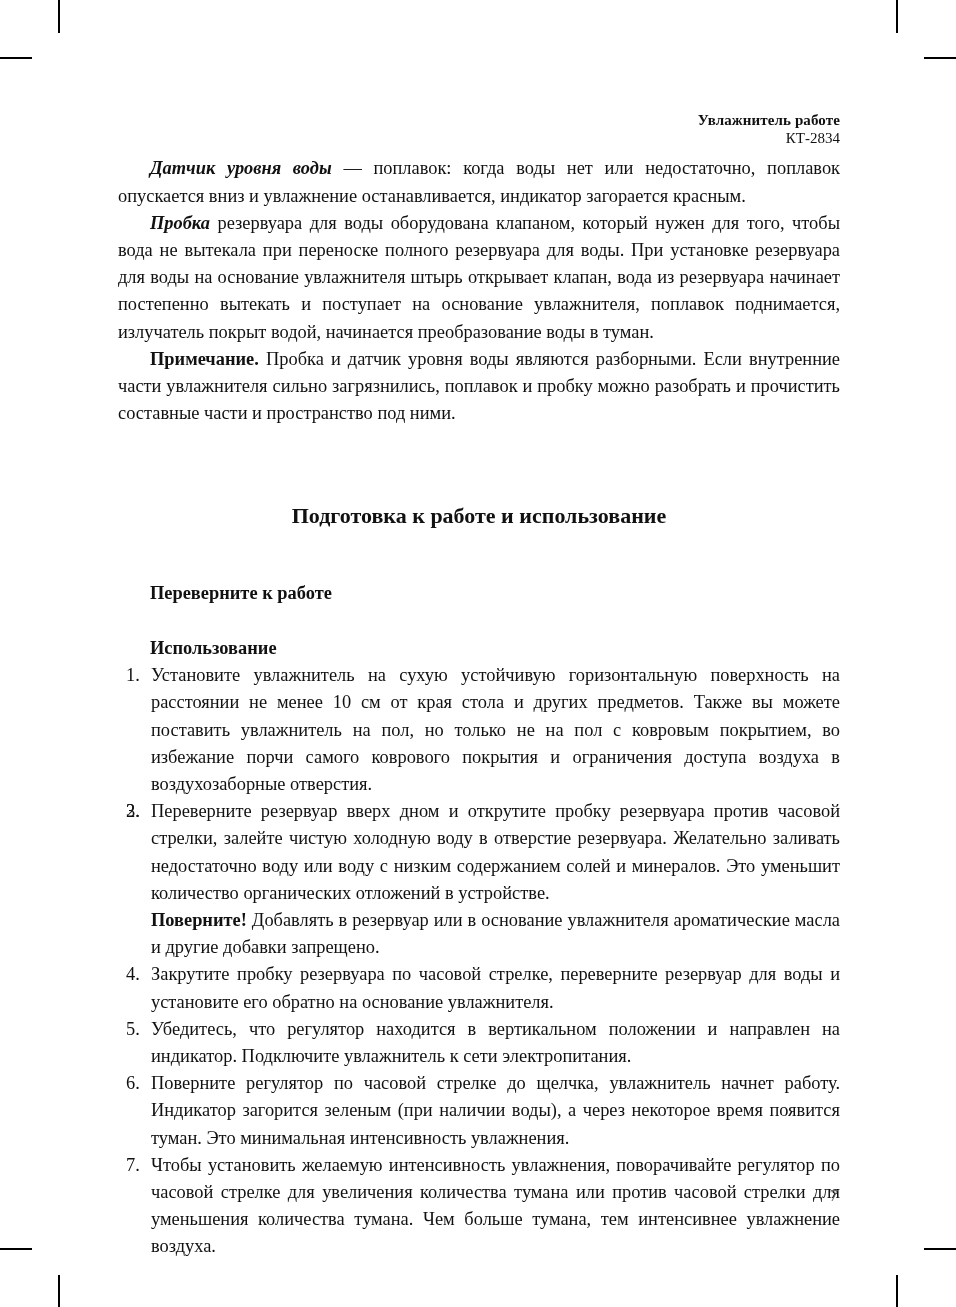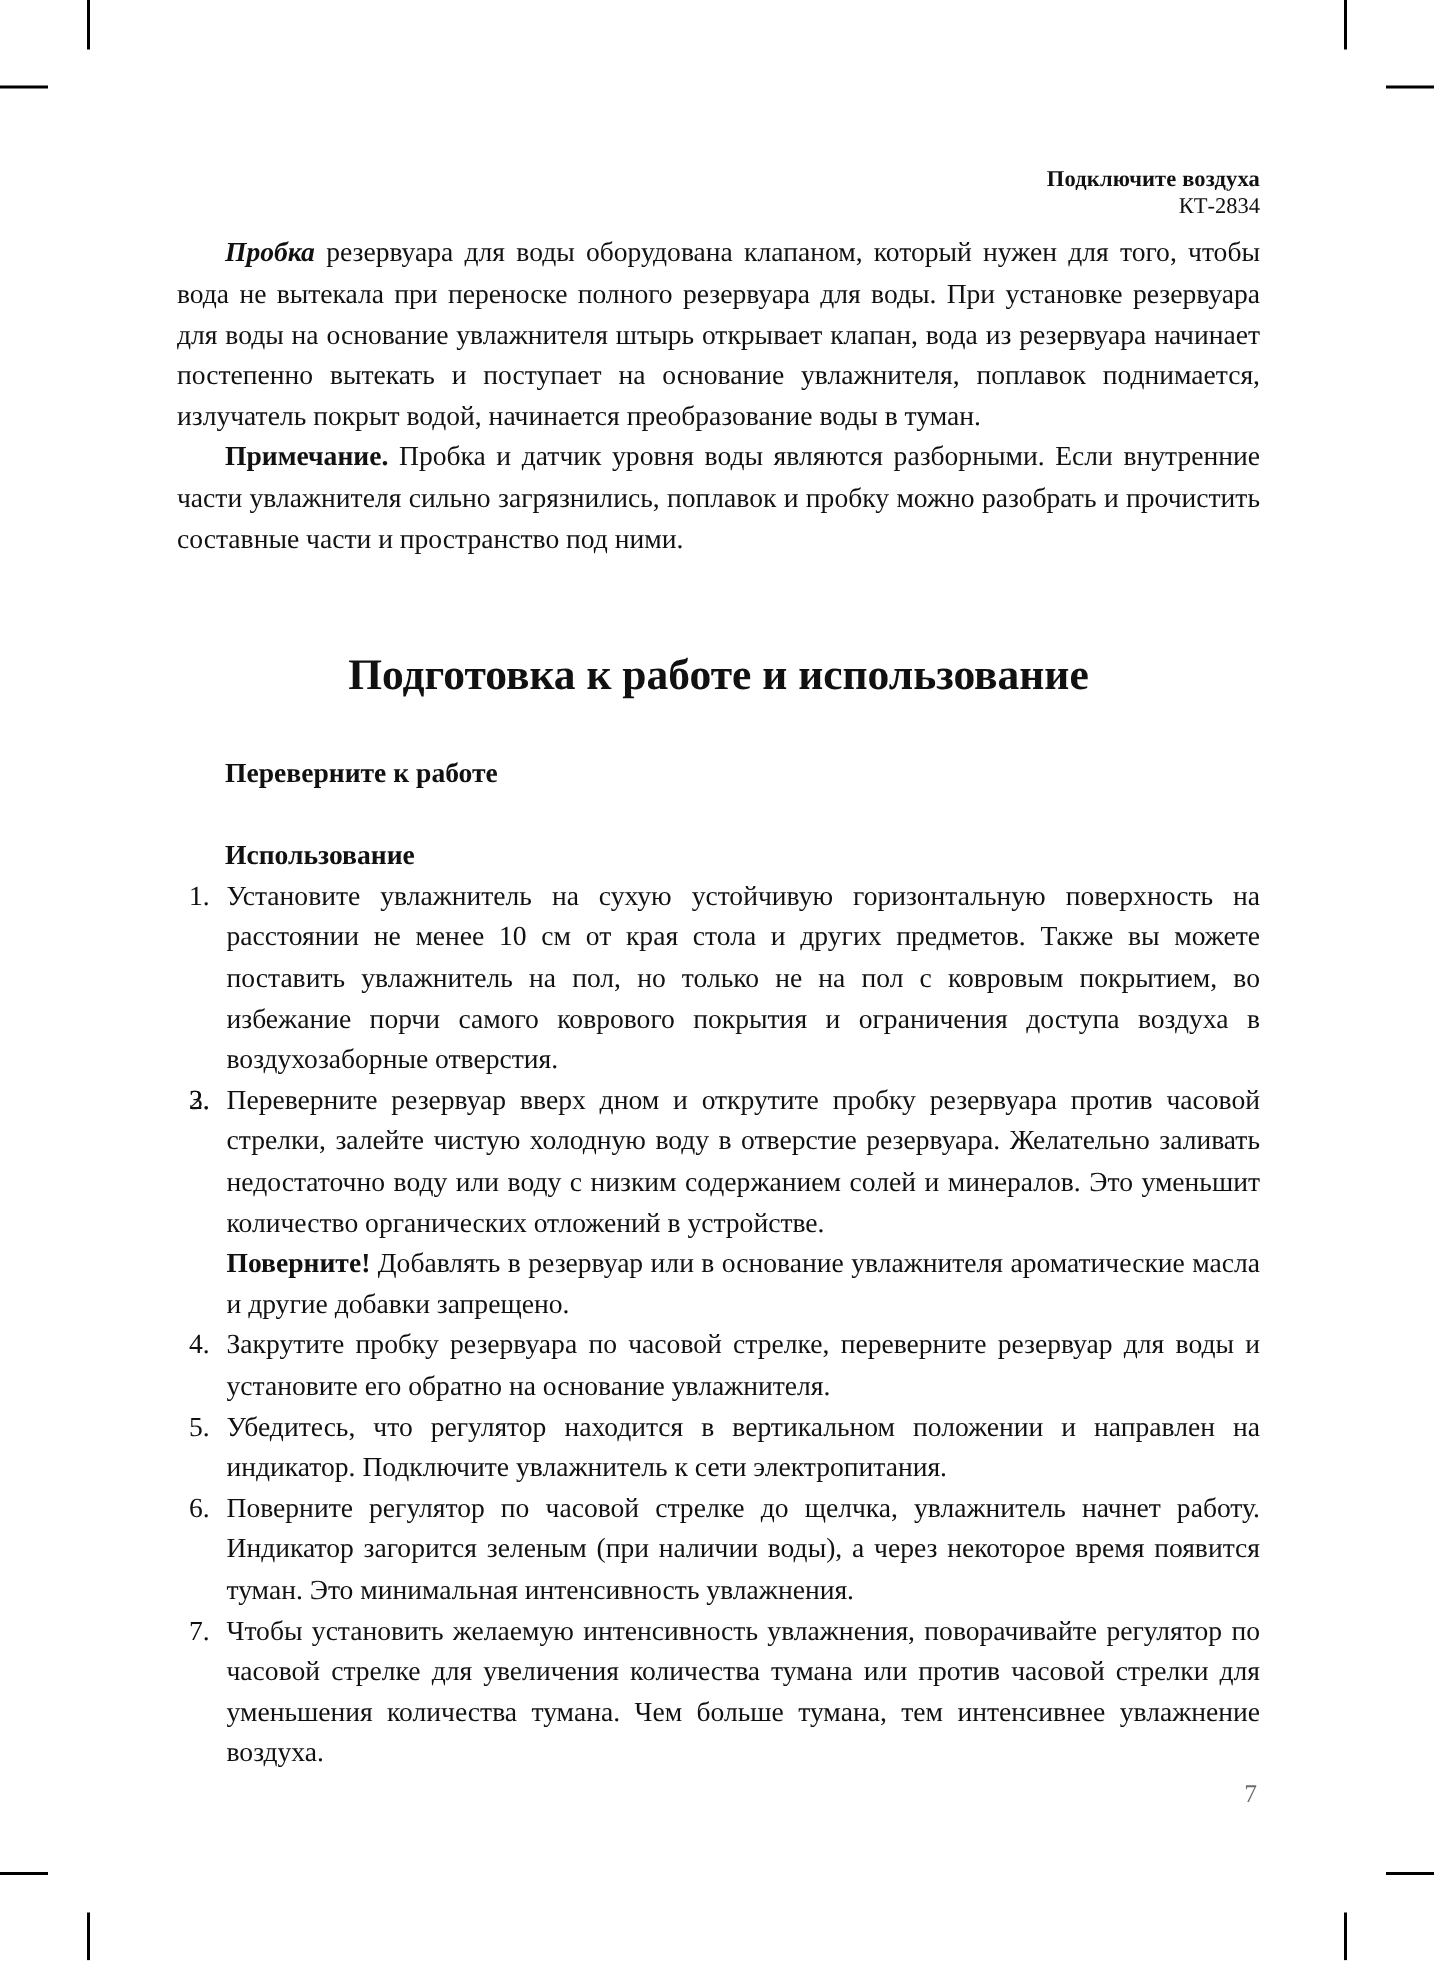--- a/index.html
+++ b/index.html
@@ -77,22 +77,22 @@
   }
 
   .lead-italic {
     font-style: italic;
     font-weight: bold;
   }
   .lead-bold { font-weight: bold; }
 
   
   h1.section-title {
-    margin: 0;
-    font-size: 29px;
+    margin: 16px;
+    font-size: 22px;
     font-weight: bold;
     text-align: center;
     line-height: 1.2;
   }
   h2.sub-title {
     margin: 0;
     font-size: 18.4px;
     font-weight: bold;
     line-height: 27.2px;
     text-indent: 32px;
@@ -151,24 +151,25 @@
   <div class="crop-mark crop-v crop-tr-v"></div>
   <div class="crop-mark crop-h crop-tr-h"></div>
   <div class="crop-mark crop-v crop-bl-v"></div>
   <div class="crop-mark crop-h crop-bl-h"></div>
   <div class="crop-mark crop-v crop-br-v"></div>
   <div class="crop-mark crop-h crop-br-h"></div>
 
   <div class="content">
 
     <div class="runhead">
-      <span class="runhead-title">Подключите воздуха</span>
+      <span class="runhead-title">Увлажнитель работе</span>
       <span class="runhead-model">КТ-2834</span>
     </div>
 
+    <p class="body"><span class="lead-italic">Датчик уровня воды</span><span> — поплавок: когда воды нет или недостаточно, поплавок опускается вниз и увлажнение останавливается, индикатор загорается красным.</span></p>
 
     <p class="body"><span class="lead-italic">Пробка</span><span> резервуара для воды оборудована клапаном, который нужен для того, чтобы вода не вытекала при переноске полного резервуара для воды. При установке резервуара для воды на основание увлажнителя штырь открывает клапан, вода из резервуара начинает постепенно вытекать и поступает на основание увлажнителя, поплавок поднимается, излучатель покрыт водой, начинается преобразование воды в туман.</span></p>
 
     <p class="body"><span class="lead-bold">Примечание.</span><span> Пробка и датчик уровня воды являются разборными. Если внутренние части увлажнителя сильно загрязнились, поплавок и пробку можно разобрать и прочистить составные части и пространство под ними.</span></p>
 
     <div class="gap-section-before"></div>
 
     <h1 class="section-title">Подготовка к работе и использование</h1>
 
     <div class="gap-section-after"></div>

